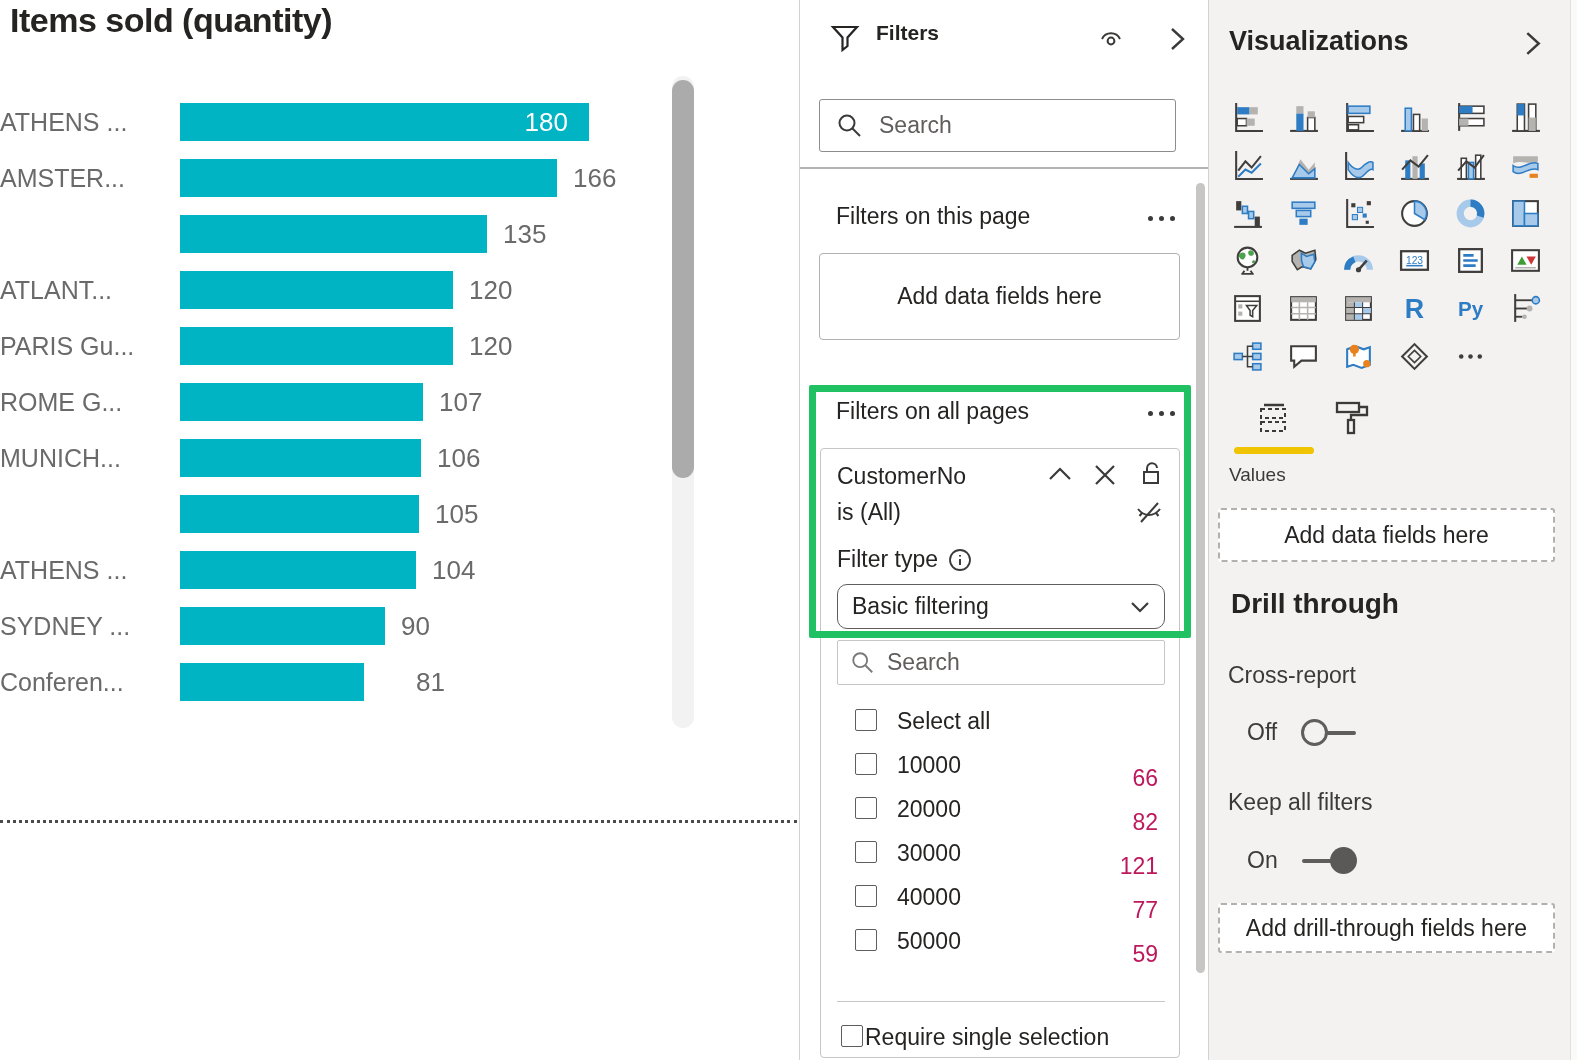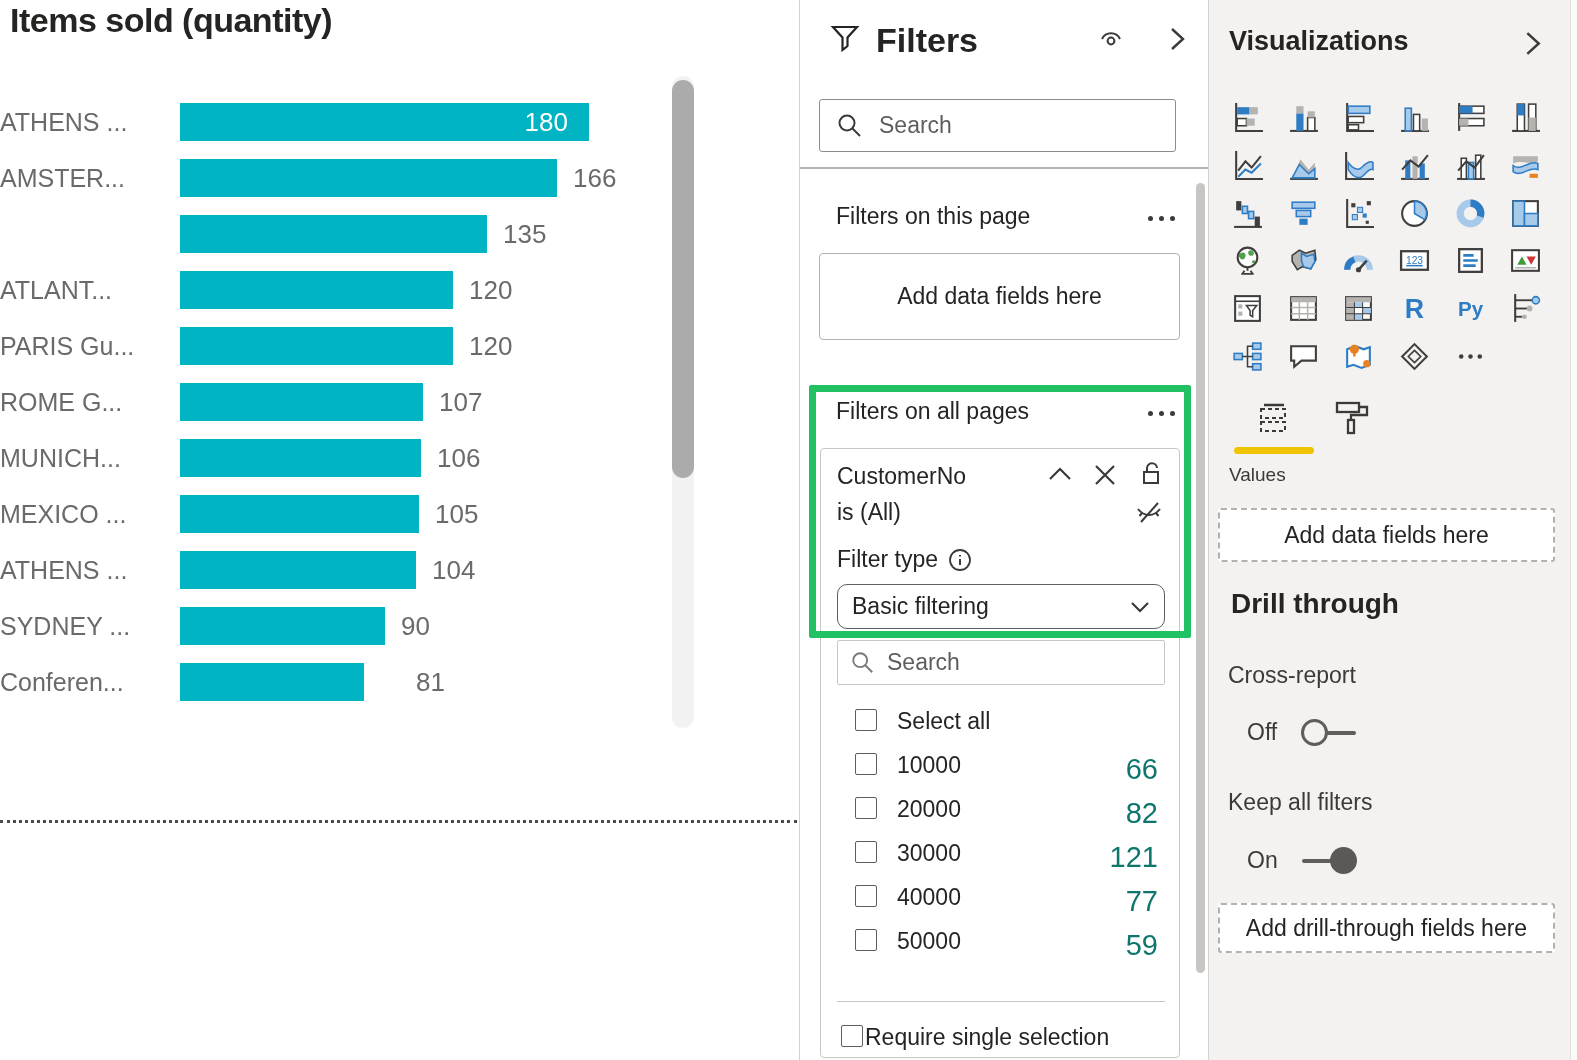--- a/index.html
+++ b/index.html
@@ -22,21 +22,21 @@
   .chart-scroll-track { position:absolute; left:672px; top:76px; width:22px; height:652px;
     background:#f2f2f2; border-radius:11px; }
   .chart-scroll-thumb { position:absolute; left:672px; top:80px; width:22px; height:398px;
     background:#ababab; border-radius:11px; }
   .page-divider { position:absolute; left:0; top:820px; width:797px; height:0;
     border-top:3px dotted #4b4b4b; }
 
   
   #filters-pane { position:absolute; left:799px; top:0; width:409px; height:1060px;
     background:#fff; border-left:1px solid #d4d2d0; }
-  .fp-header-title { position:absolute; left:76px; top:21px; font-size:34px; font-weight:600; color:#252423; }
+  .fp-header-title { position:absolute; left:76px; top:21px; font-size:21px; font-weight:600; color:#252423; }
   .icon-abs { position:absolute; }
   .fp-search { position:absolute; left:19px; top:99px; width:357px; height:53px;
     border:1.5px solid #8f8d8b; border-radius:3px; background:#fff; display:flex; align-items:center; }
   .fp-search svg, .card-search svg { margin-left:16px; flex:none; }
   .fp-search input, .card-search input { border:none; outline:none; flex:1; margin-left:16px;
     font-size:23px; color:#252423; font-family:inherit; background:transparent; }
   .fp-search input::placeholder, .card-search input::placeholder { color:#605e5c; }
   .fp-divider { position:absolute; left:0; top:167px; width:409px; height:2px; background:#b5b3b1; }
   .section-label { position:absolute; font-size:23px; color:#252423; white-space:nowrap; }
   .dots { position:absolute; display:flex; gap:6px; cursor:pointer; }
@@ -61,22 +61,22 @@
     border:1px solid #c8c6c4; border-radius:2px; background:#fff; display:flex; align-items:center; }
   .card-search svg { margin-left:12px; }
   .card-search input { margin-left:12px; font-size:23px; }
   #filter-list { position:absolute; left:0; top:250px; width:360px; }
   .flist-row { position:relative; height:44px; }
   .cb { position:absolute; width:22px; height:22px; border:1.5px solid #605e5c; border-radius:2px;
     background:#fff; top:10px; cursor:pointer; }
   .flist-row .cb { left:34px; }
   .flist-label { position:absolute; left:76px; top:0; height:44px; line-height:44px;
     font-size:23px; color:#252423; }
-  .flist-count { position:absolute; right:23px; top:4px; height:44px; line-height:44px;
-    font-size:29px; color:#0f766e; }
+  .flist-count { position:absolute; right:23px; top:13px; height:44px; line-height:44px;
+    font-size:23px; color:#be185d; }
   .fc-divider { position:absolute; left:16px; top:552px; width:328px; height:1px; background:#c8c6c4; }
   .require-row { position:absolute; left:0; top:566px; width:360px; height:44px; }
   .require-row .cb { left:20px; }
   .require-row .flist-label { left:44px;text-align:right; }
   .fp-scroll-thumb { position:absolute; left:396px; top:183px; width:9px; height:790px;
     background:#c8c6c4; border-radius:4.5px; }
 
   
   #viz-pane { position:absolute; left:1208px; top:0; width:369px; height:1060px;
     background:#f3f2f1; border-left:1px solid #d4d2d0; }
@@ -136,21 +136,20 @@
           <div class="cat-label">ROME G...</div>
           <div class="bar" style="width: 243px;"></div>
           <div class="val-out" style="left: 439px;">107</div>
         </div>
         <div class="chart-row" style="top: 430px;">
           <div class="cat-label">MUNICH...</div>
           <div class="bar" style="width: 241px;"></div>
           <div class="val-out" style="left: 437px;">106</div>
         </div>
         <div class="chart-row" style="top: 486px;">
-          <div class="cat-label">MEXICO ...</div>
           <div class="bar" style="width: 239px;"></div>
           <div class="val-out" style="left: 435px;">105</div>
         </div>
         <div class="chart-row" style="top: 542px;">
           <div class="cat-label">ATHENS ...</div>
           <div class="bar" style="width: 236px;"></div>
           <div class="val-out" style="left: 432px;">104</div>
         </div>
         <div class="chart-row" style="top: 598px;">
           <div class="cat-label">SYDNEY ...</div>

